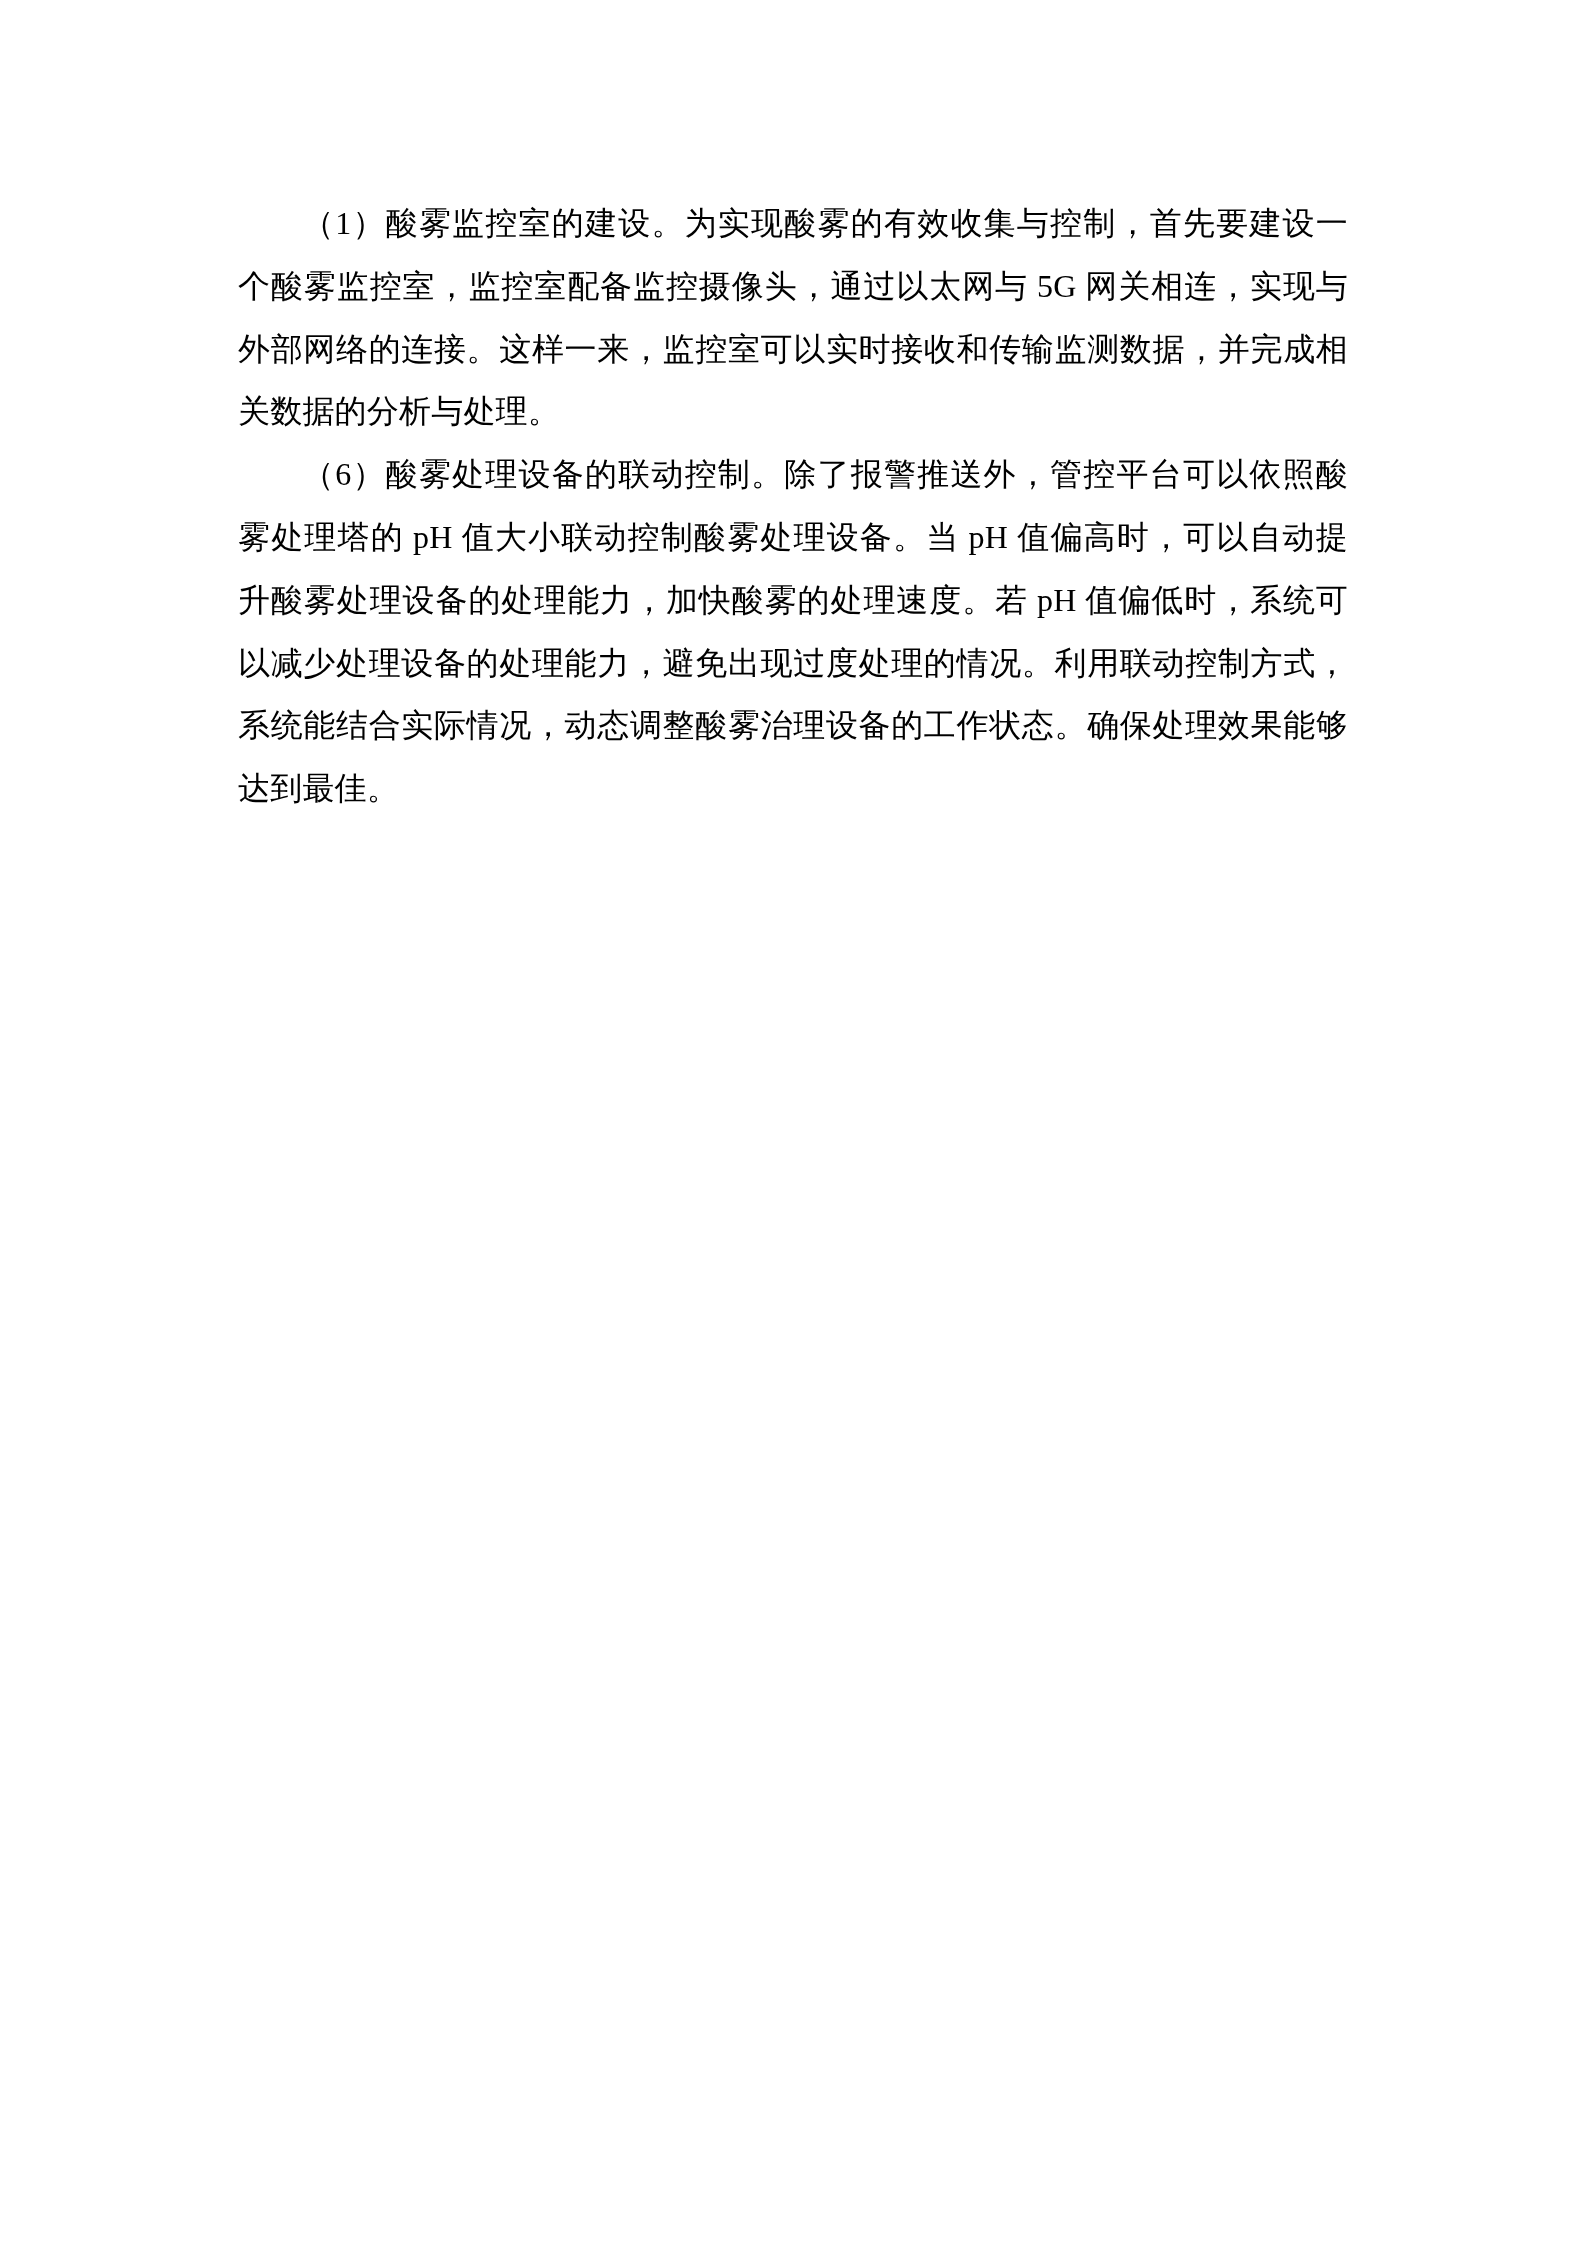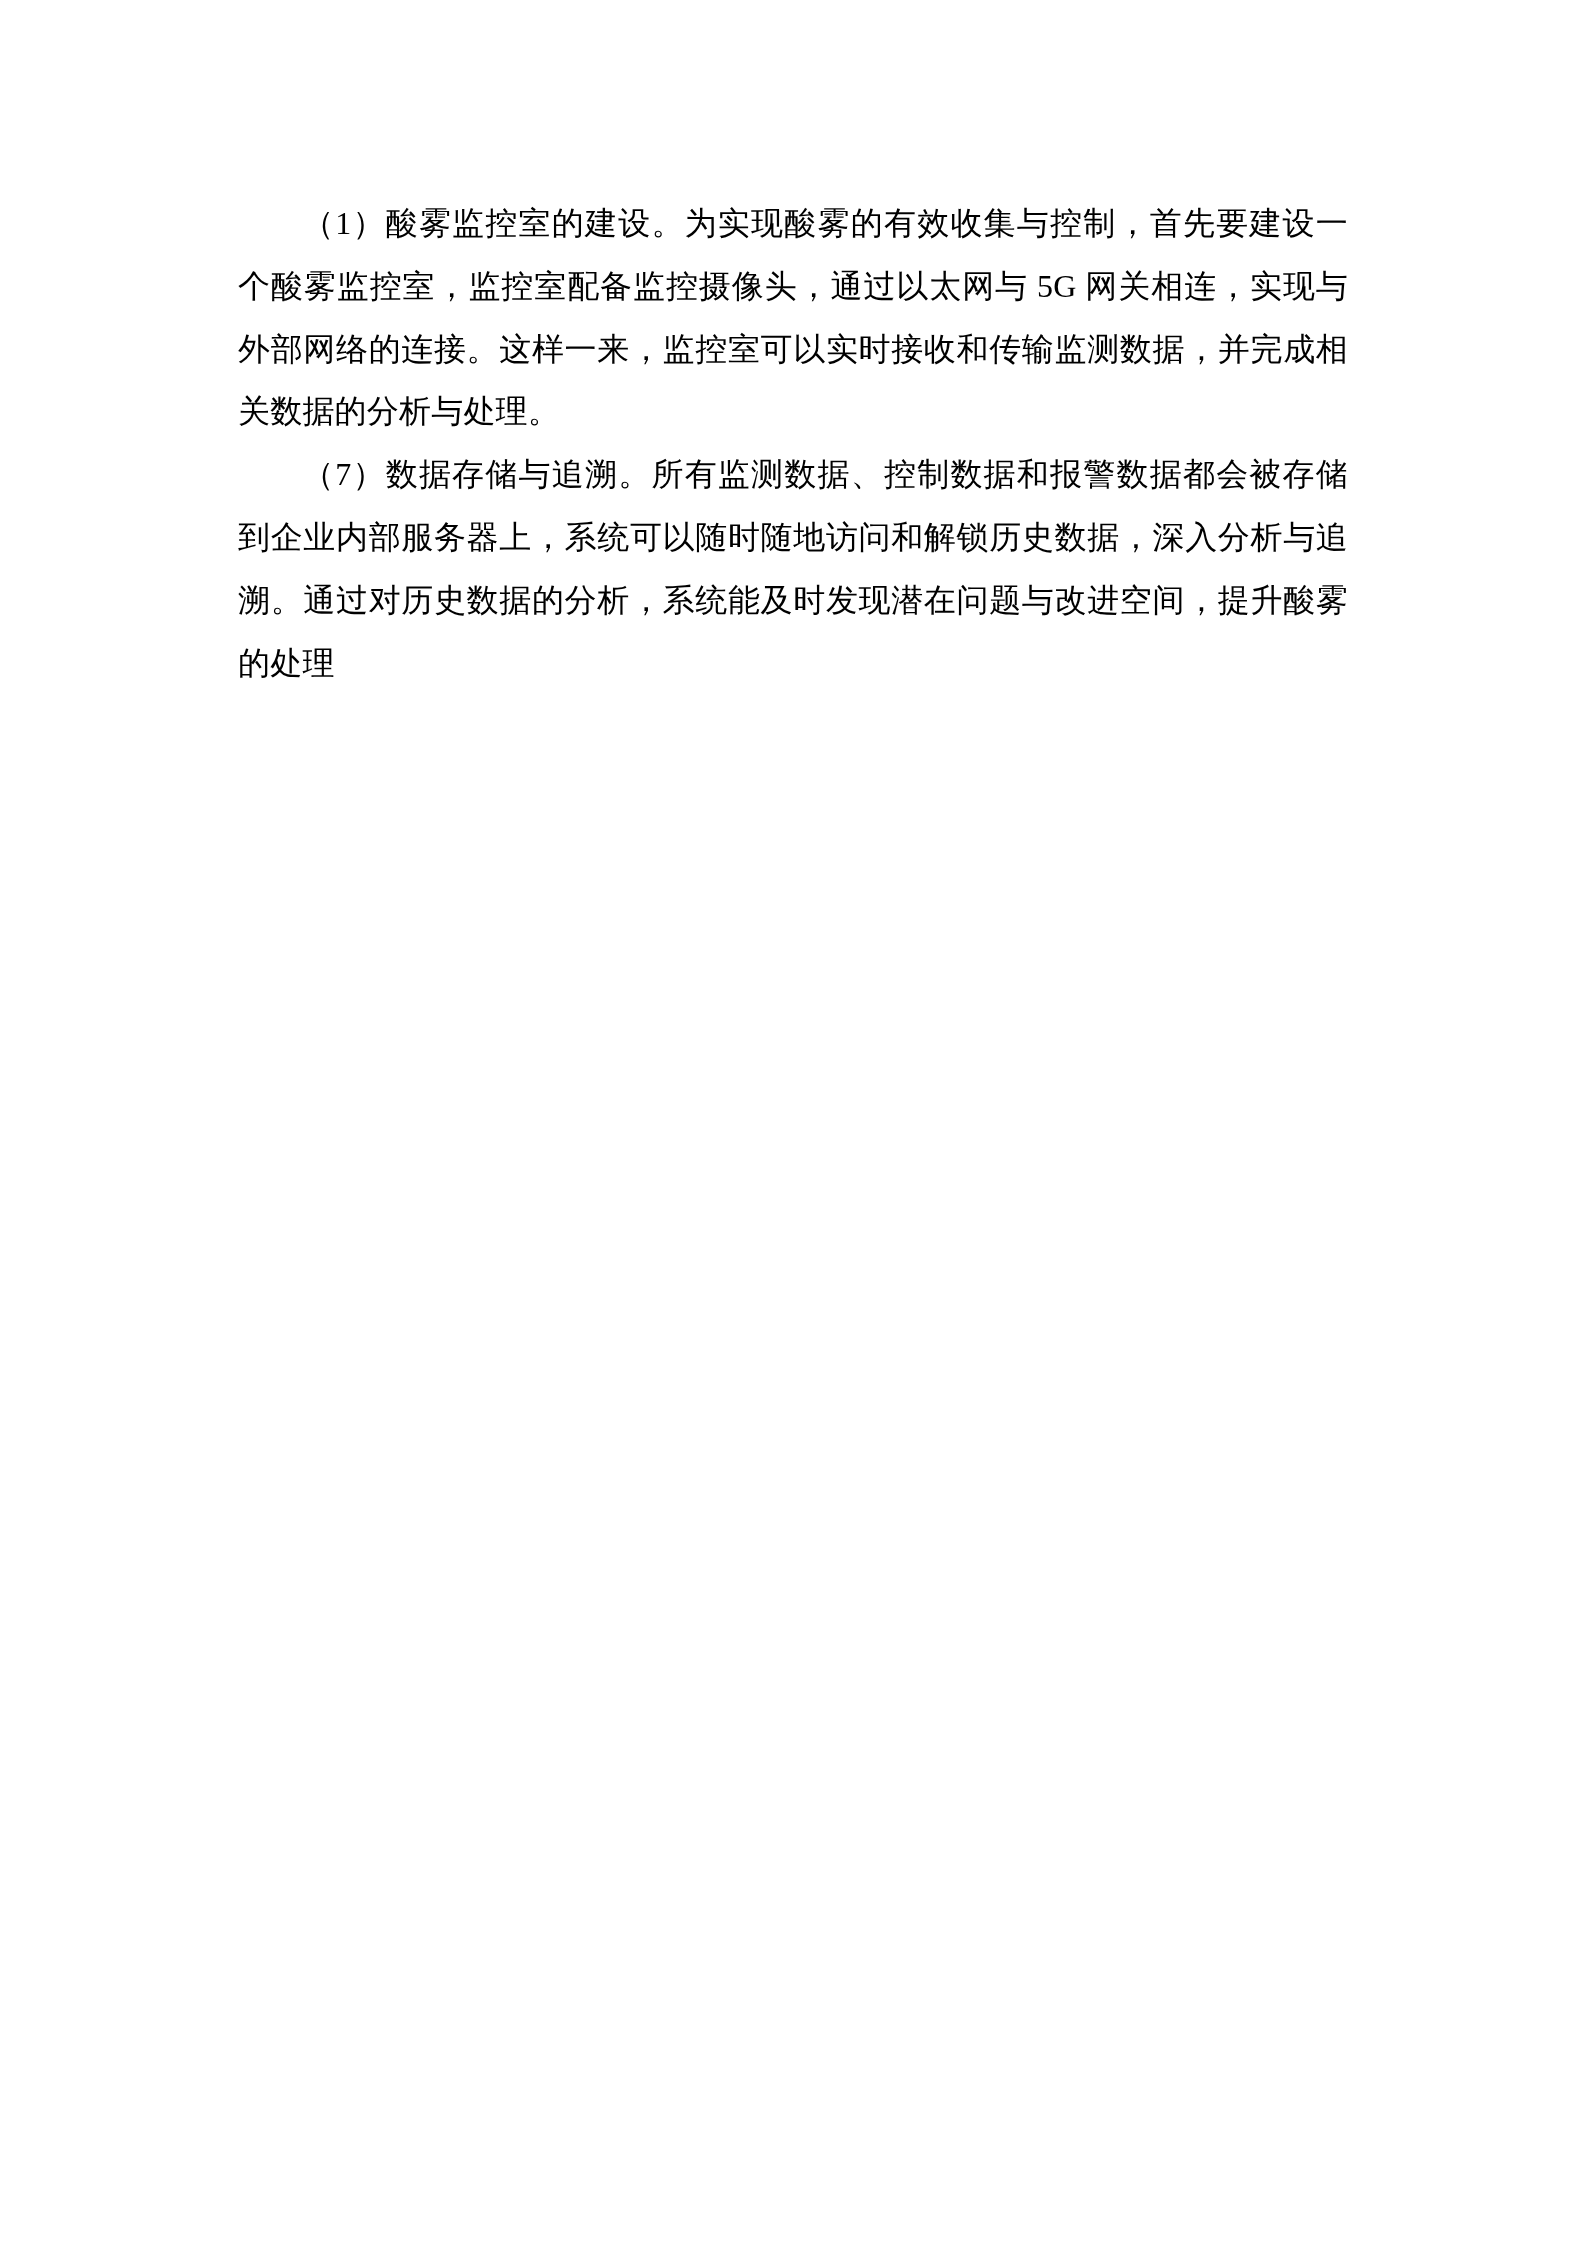--- a/index.html
+++ b/index.html
@@ -39,15 +39,15 @@
 </head>
 <body>
 
 <div class="page">
   <p class="para">（1）酸雾监控室的建设。为实现酸雾的有效收集与控制，首先要建设一个酸雾监控室，监控室配备监控摄像头，通过以太网与 5G 网关相连，实现与外部网络的连接。这样一来，监控室可以实时接收和传输监测数据，并完成相关数据的分析与处理。</p>
 
 
 
 
 
+  <p class="para">（6）酸雾处理设备的联动控制。除了报警推送外，管控平台可以依照酸雾处理塔的 pH 值大小联动控制酸雾处理设备。当 pH 值偏高时，可以自动提升酸雾处理设备的处理能力，加快酸雾的处理速度。若 pH 值偏低时，系统可以减少处理设备的处理能力，避免出现过度处理的情况。利用联动控制方式，系统能结合实际情况，动态调整酸雾治理设备的工作状态。确保处理效果能够达到最佳。</p>
 
-  <p class="para">（7）数据存储与追溯。所有监测数据、控制数据和报警数据都会被存储到企业内部服务器上，系统可以随时随地访问和解锁历史数据，深入分析与追溯。通过对历史数据的分析，系统能及时发现潜在问题与改进空间，提升酸雾的处理</p>
 </div>
 
 </body></html>

